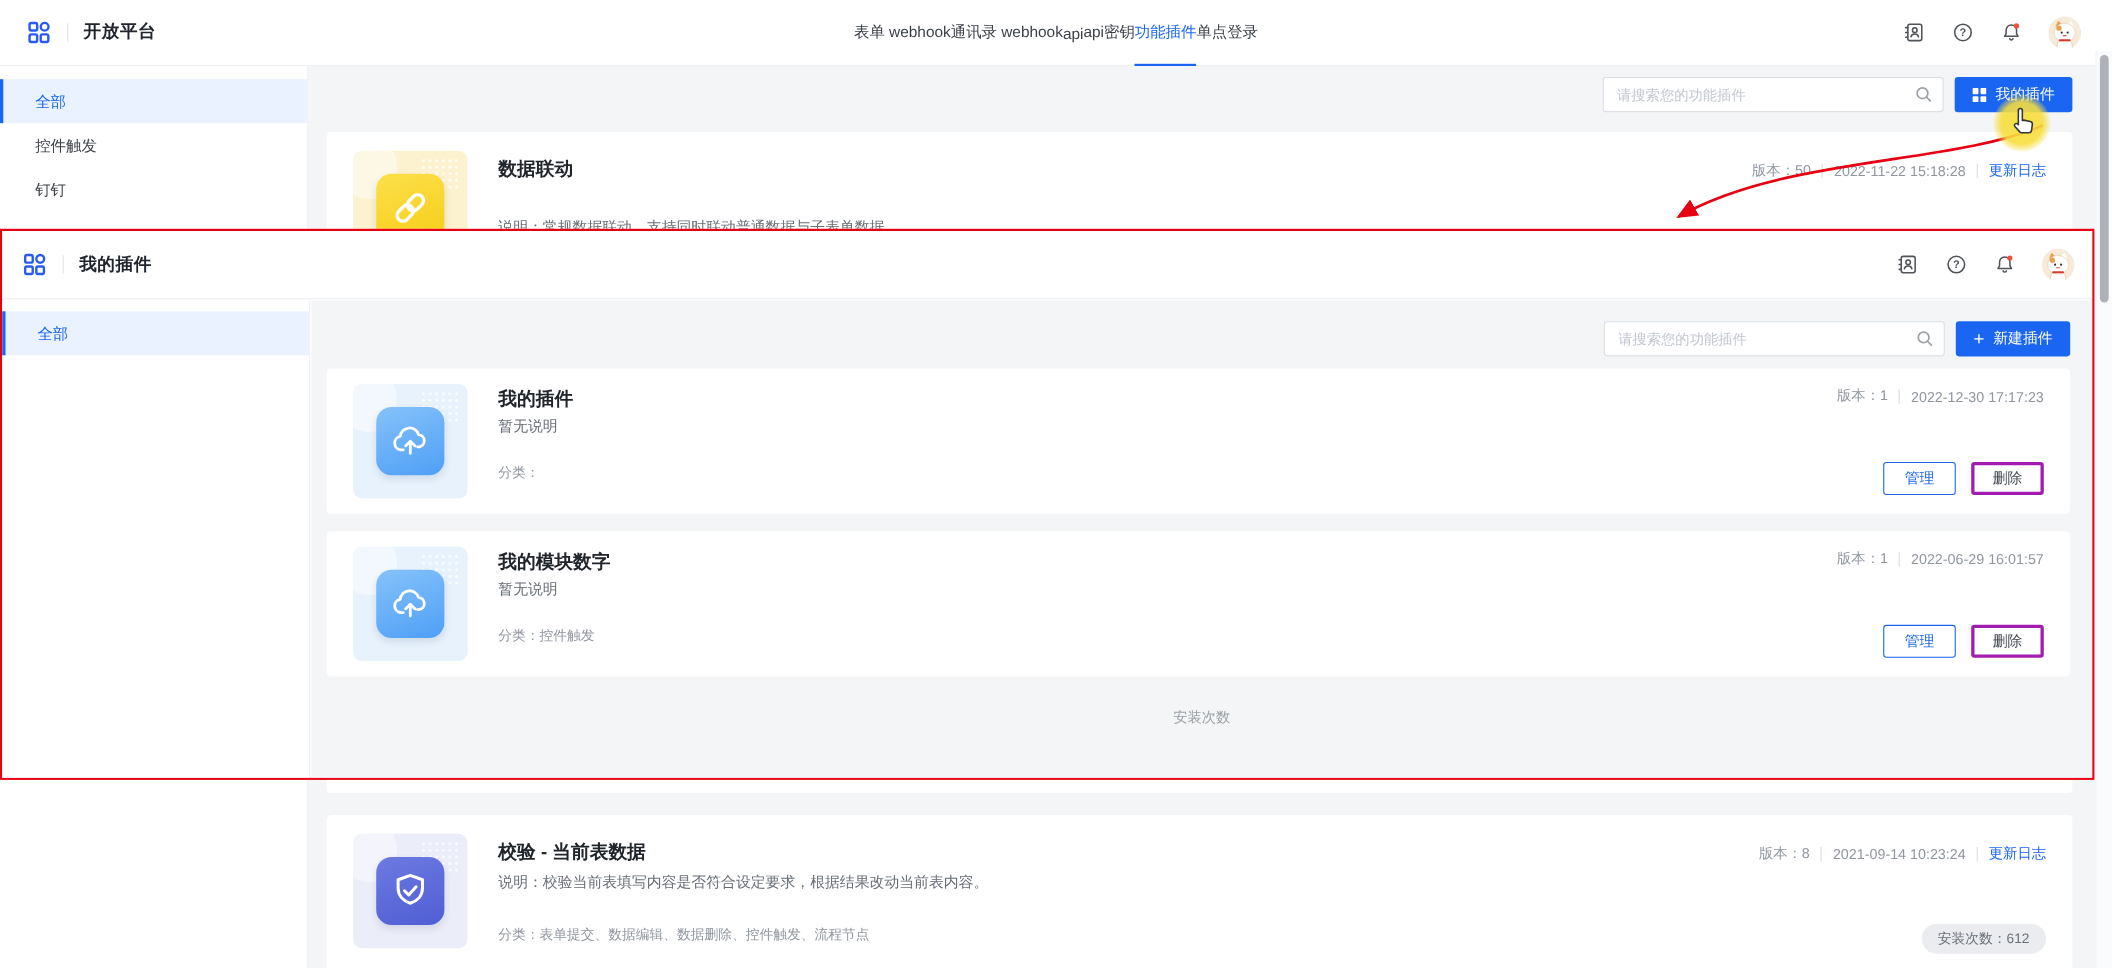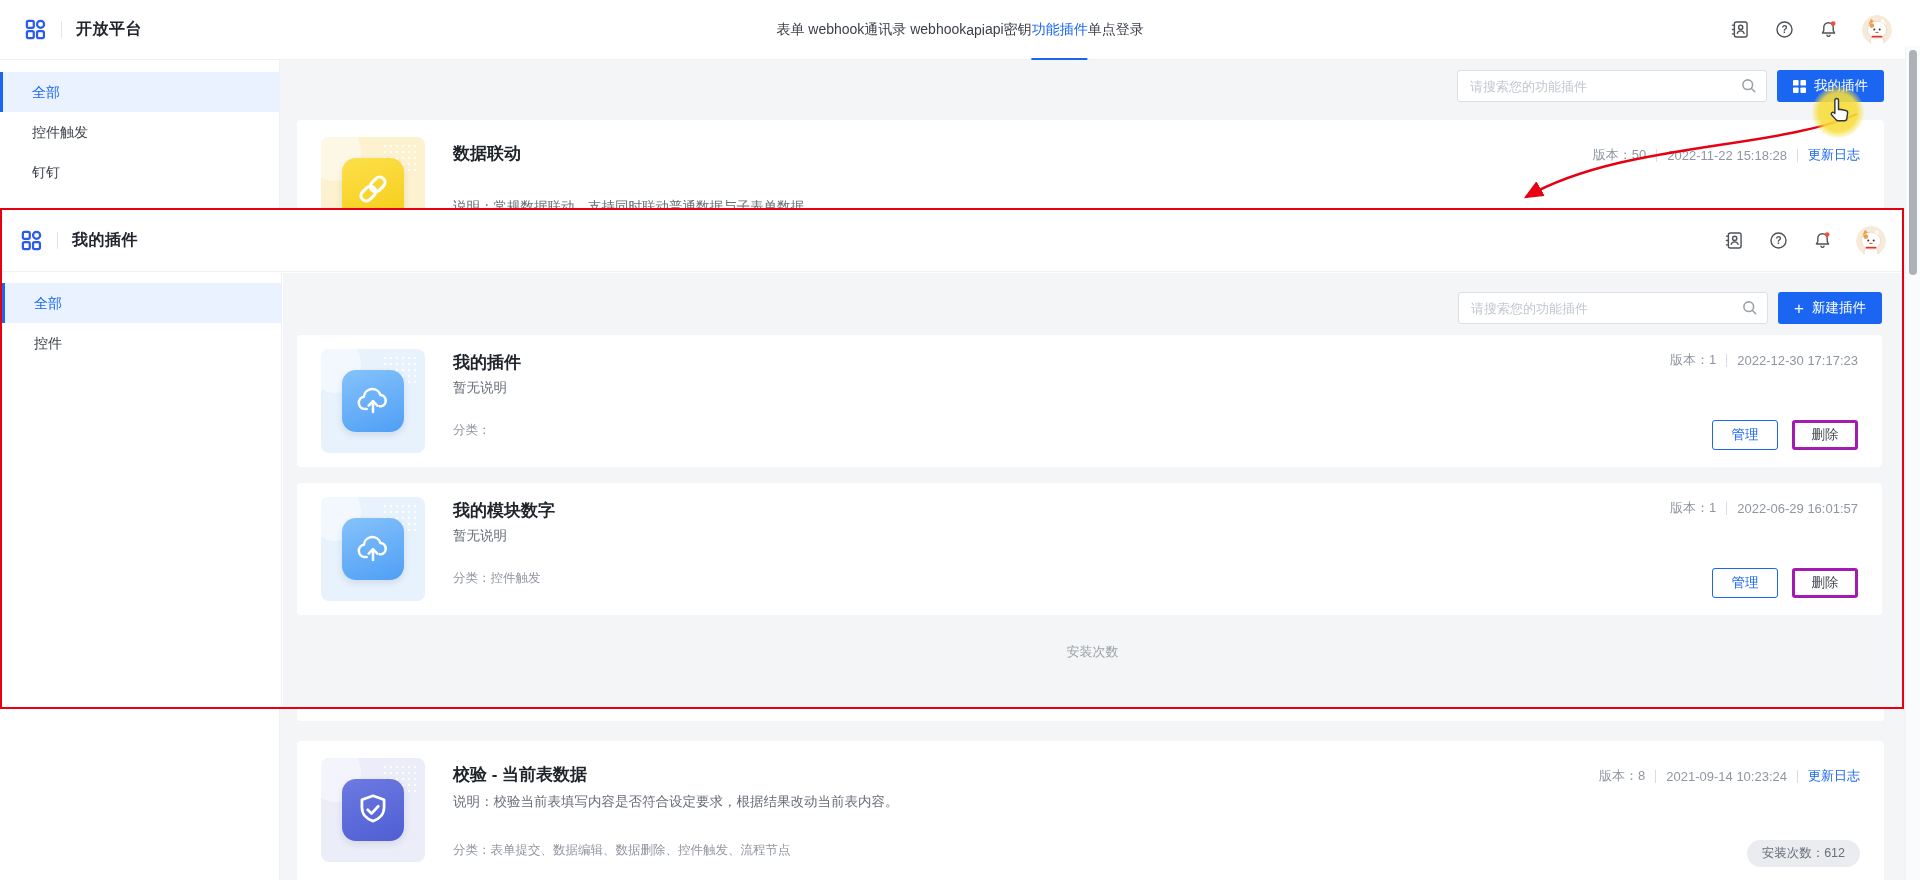--- a/index.html
+++ b/index.html
@@ -300,21 +300,20 @@
             <use href="#sym-bell"></use>
           </svg>
         <svg class="avatar">
             <use href="#sym-avatar"></use>
           </svg>
       </div>
     </div>
 
     <div class="i-side">
       <div class="side-item active">全部</div>
-      <div class="side-item">控件</div>
     </div>
 
     <div class="i-content">
       <div class="toolbar">
         <div class="search-box">
           <input type="text" placeholder="请搜索您的功能插件" style="">
           <svg class="search-ic">
               <use href="#sym-search"></use>
             </svg>
         </div>

